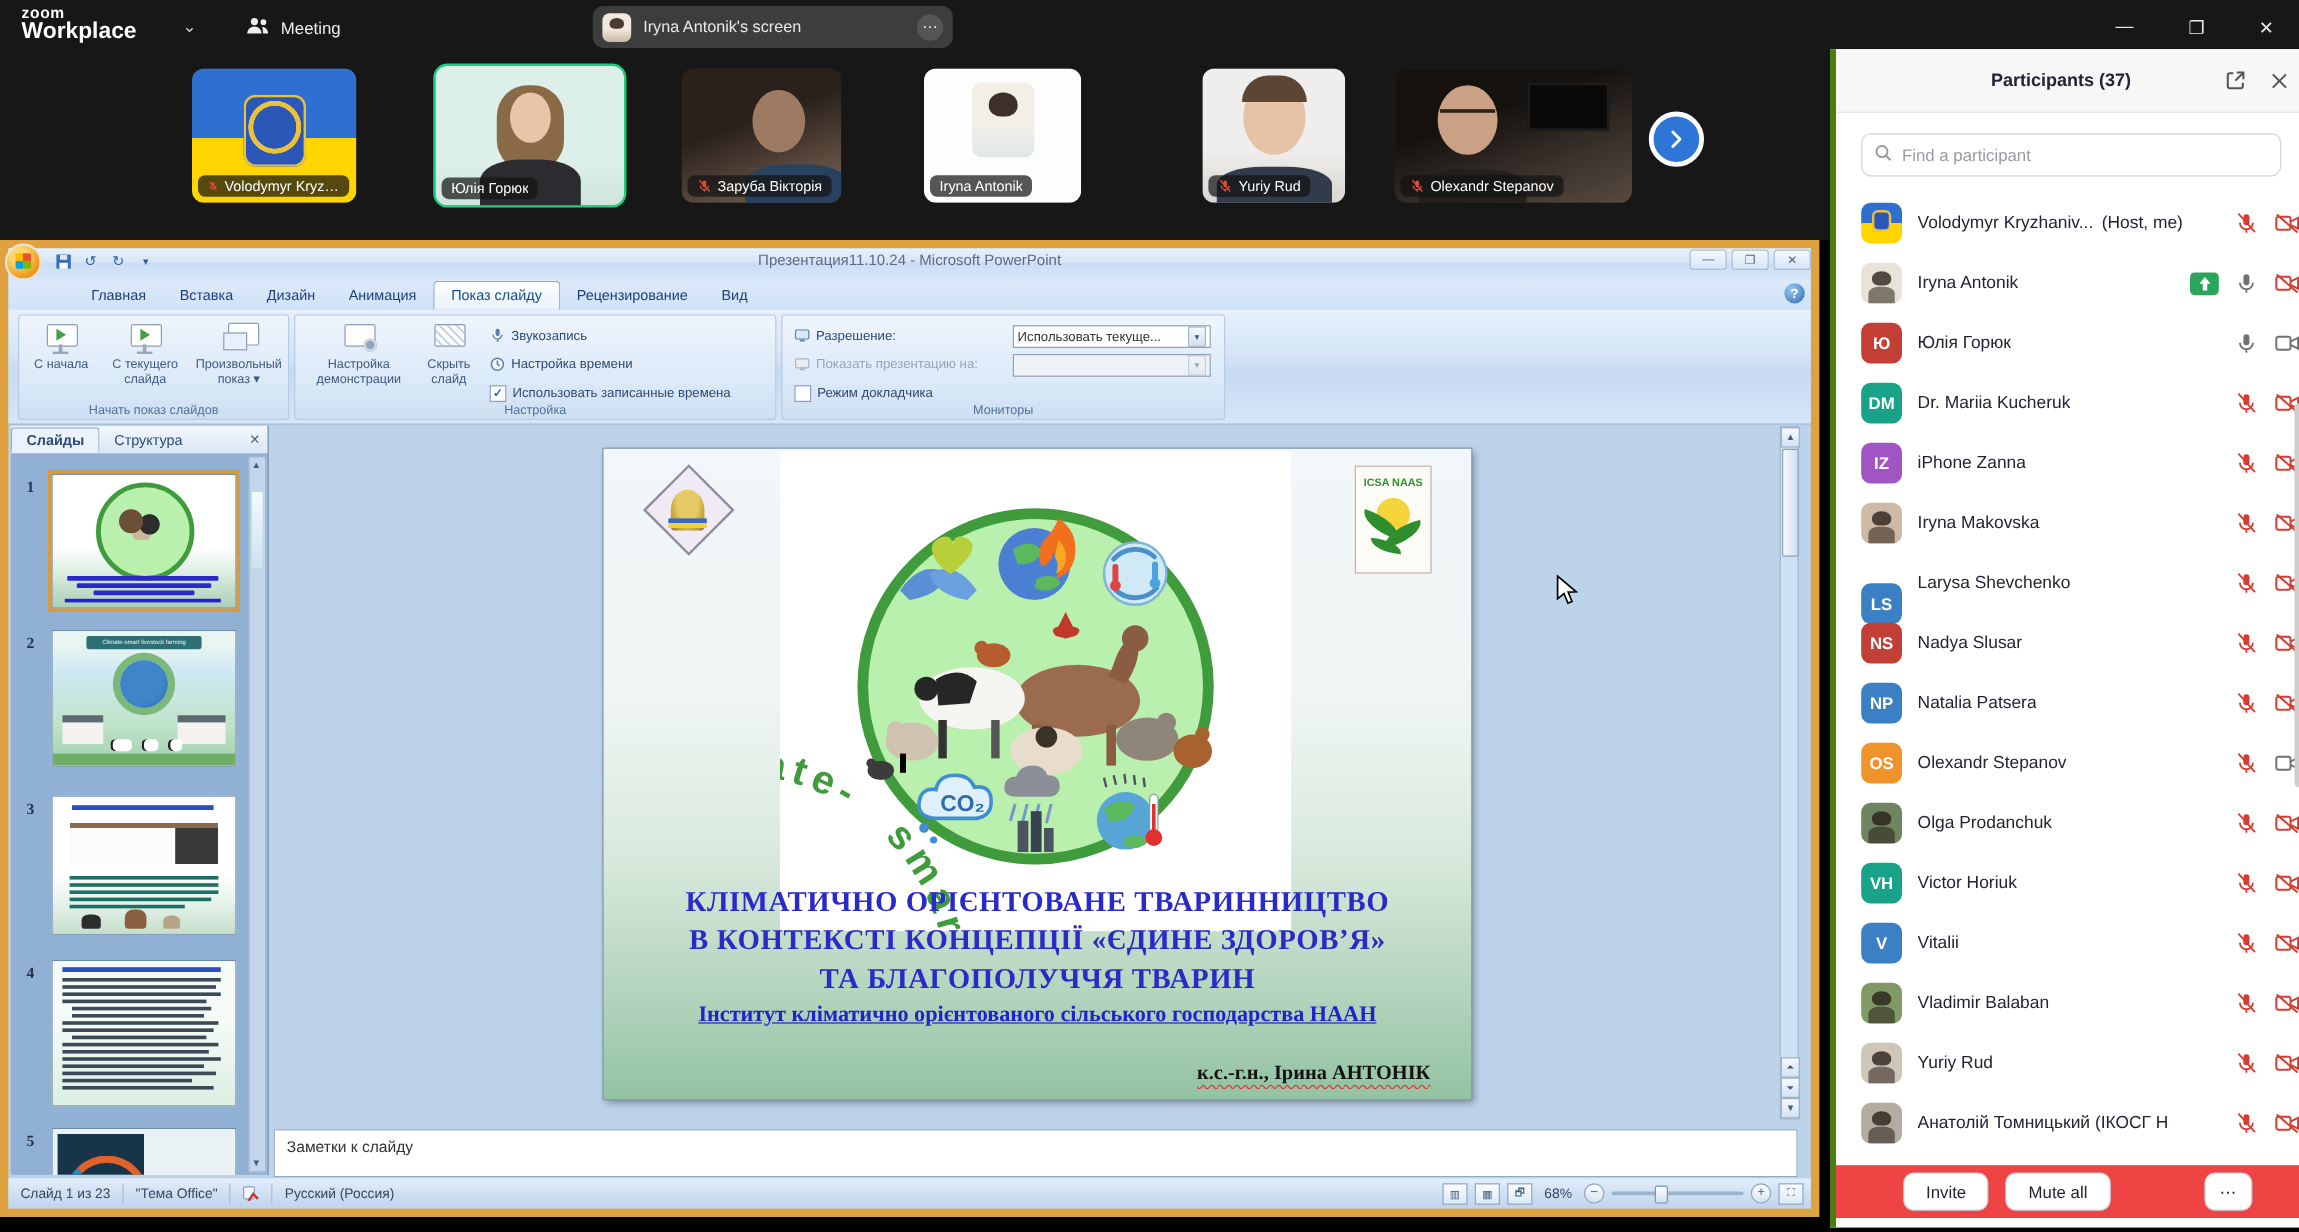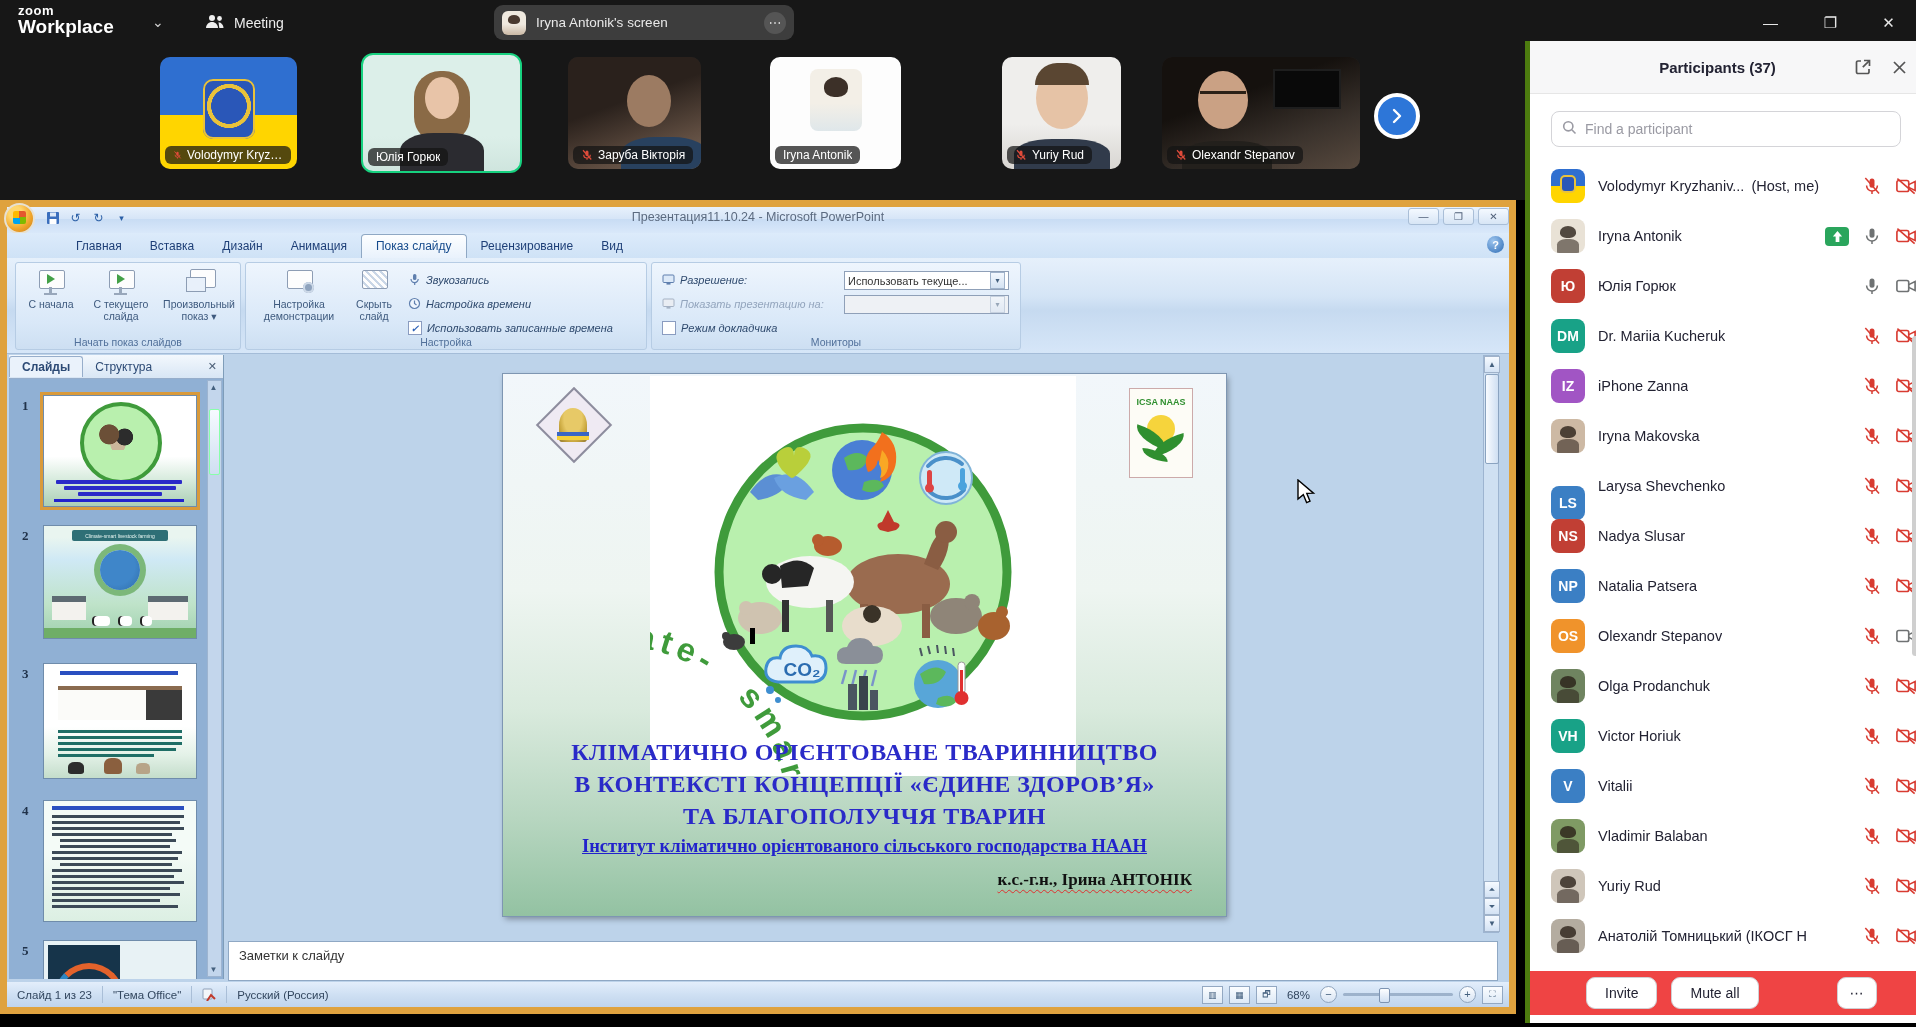--- a/index.html
+++ b/index.html
@@ -87,21 +87,21 @@
   .rgroup .glabel{position:absolute;left:0;bottom:1px;width:100%;text-align:center;font-size:10.5px;color:#51709a;}
   .bigbtn{position:absolute;top:6px;display:flex;flex-direction:column;align-items:center;gap:3px;
           font-size:10.5px;color:#3e5a7e;text-align:center;line-height:1.15;}
   .bicon{width:30px;height:26px;position:relative;}
   .bicon .scr{position:absolute;left:3px;top:1px;width:24px;height:17px;background:#fdfdfd;border:1px solid #8d9db4;border-radius:2px;}
   .bicon .play{position:absolute;left:11px;top:5px;width:0;height:0;border-left:8px solid #43a047;border-top:5px solid transparent;border-bottom:5px solid transparent;}
   .bicon .leg{position:absolute;left:13px;top:18px;width:3px;height:7px;background:#98a7bb;}
   .bicon .base{position:absolute;left:8px;top:24px;width:13px;height:2px;background:#98a7bb;}
   .bicon .slide2{position:absolute;left:8px;top:6px;width:18px;height:13px;background:#e8f0fa;border:1px solid #8d9db4;}
   .bicon .gear{position:absolute;right:0px;bottom:2px;width:11px;height:11px;border-radius:50%;background:#8fa3bd;box-shadow:0 0 0 2px #cdd9e8 inset;}
-  .rsmall{position:absolute;display:flex;align-items:center;gap:5px;font-size:11px;color:#2f4a6e;white-space:nowrap;font-style:italic;}
+  .rsmall{position:absolute;display:flex;align-items:center;gap:5px;font-size:11px;color:#2f4a6e;white-space:nowrap;}
   .rsmall.gray{color:#93a5bd;}
   .micro{width:13px;height:13px;display:inline-flex;}
   .chk{width:12px;height:12px;border:1px solid #8a9cc0;background:#fff;display:inline-flex;align-items:center;justify-content:center;font-size:10px;color:#2e63b8;font-weight:bold;}
   .combo{height:19px;background:#fff;border:1px solid #8fa0b8;display:flex;align-items:center;font-size:11px;color:#333;
          padding:0 3px;box-sizing:border-box;justify-content:space-between;}
   .combo .arr{width:13px;height:15px;background:linear-gradient(#f3f8fe,#d4e2f2);border:1px solid #9fb2ca;font-size:8px;color:#44607e;
               display:flex;align-items:center;justify-content:center;margin-left:4px;}
   .combo.disabled{background:#eef1f5;color:#a9b4c2;}
   
   #slidepane{position:absolute;left:9px;top:355px;width:214px;height:624px;background:#90b0d4;overflow:hidden;
@@ -154,21 +154,21 @@
                     background:radial-gradient(ellipse at 50% 30%,#e7c967 0 45%,#caa83f 70%,#8d7430 100%);}
   #logo-naas .band{position:absolute;left:16px;top:44px;width:32px;height:8px;background:linear-gradient(180deg,#3a66c4 0 50%,#f4cf3a 50% 100%);}
   #logo-icsa{position:absolute;left:626px;top:14px;width:62px;height:88px;background:#fdfcf6;border:1px solid #caa;}
   #logo-icsa .sun{position:absolute;left:17px;top:26px;width:28px;height:28px;border-radius:50%;background:#f6d43c;}
   #logo-icsa .leaf{position:absolute;width:34px;height:16px;border-radius:0 100% 0 100%;background:#2f8f2f;}
   #logo-icsa .txt{position:absolute;left:0;top:8px;width:100%;text-align:center;font-size:9px;color:#2f8f2f;font-weight:bold;}
   .slide-title{position:absolute;left:0;width:100%;text-align:center;font-family:"Liberation Serif",serif;
                font-weight:bold;color:#2a2ac8;font-size:24px;line-height:1.18;letter-spacing:.5px;}
   #slide-link{position:absolute;left:0;top:462px;width:100%;text-align:center;font-family:"Liberation Serif",serif;
               font-weight:bold;font-size:18.5px;color:#2222cc;text-decoration:underline;}
-  #slide-author{position:absolute;right:34px;top:496px;font-family:"Liberation Serif",serif;font-weight:bold;font-size:17px;color:#111;
+  #slide-author{position:absolute;right:34px;top:510px;font-family:"Liberation Serif",serif;font-weight:bold;font-size:17px;color:#111;
                 text-decoration:underline wavy #e03030 1px;text-underline-offset:4px;}
   
   #vscroll{position:absolute;left:1483px;top:355px;width:16px;height:578px;background:#cfe0f2;border:1px solid #9db4d0;box-sizing:border-box;}
   #vscroll .btn{position:absolute;left:0;width:14px;height:15px;background:linear-gradient(#f6faff,#d3e2f4);border:1px solid #9fb2ca;
                 color:#44607e;font-size:8px;display:flex;align-items:center;justify-content:center;}
   #vscroll .thumbv{position:absolute;left:1px;top:18px;width:12px;height:88px;background:linear-gradient(90deg,#f8fbff,#cfdff2);border:1px solid #8aa3c0;border-radius:2px;}
   
   #notes{position:absolute;left:228px;top:941px;width:1270px;height:40px;background:#fff;border:1px solid #8fa8c4;
          font-size:13px;color:#333;padding:6px 10px;box-sizing:border-box;}
   

